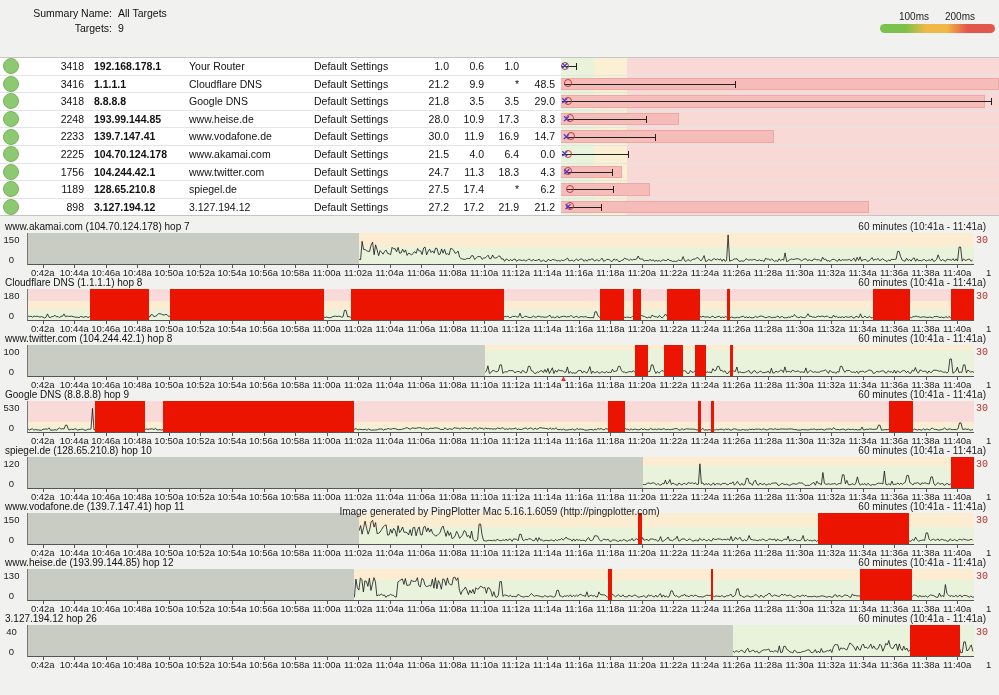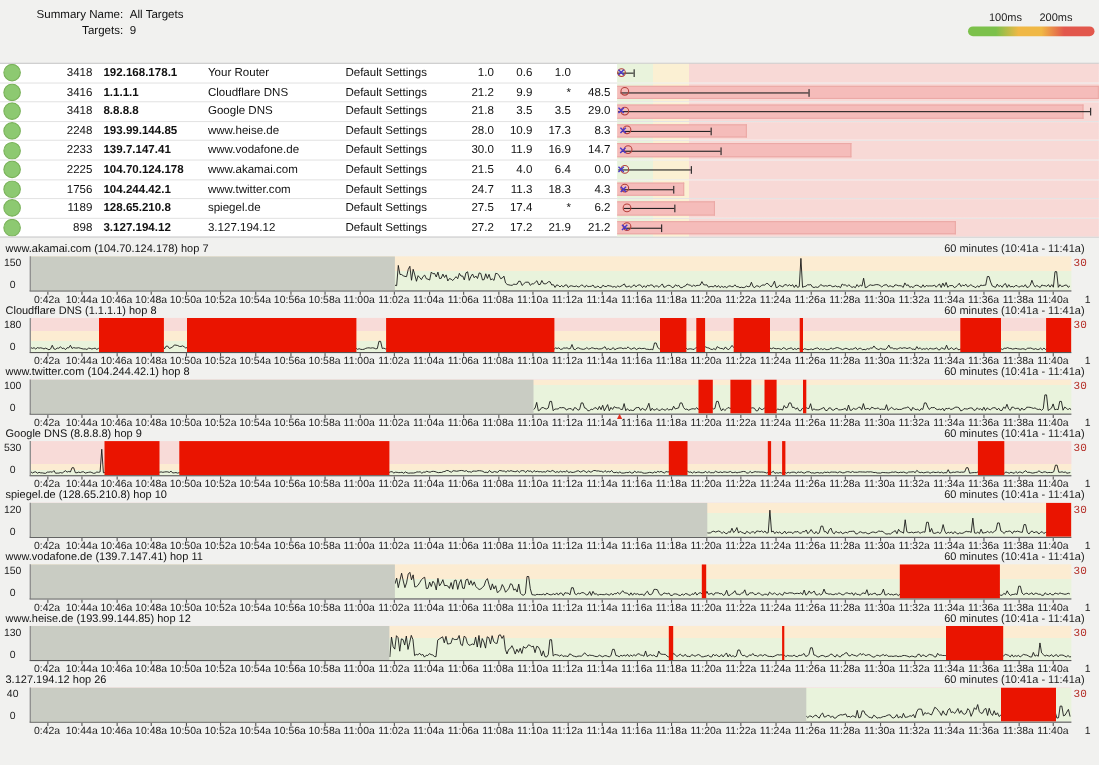--- a/index.html
+++ b/index.html
@@ -892,13 +892,16 @@
           <span class="xl" style="left: 867.167px;">11:36a</span>
           <div class="gtick" style="left: 898.7px;"></div>
           <span class="xl" style="left: 898.7px;">11:38a</span>
           <div class="gtick" style="left: 930.233px;"></div>
           <span class="xl" style="left: 930.233px;">11:40a</span>
           <span class="xl" style="left: 961.767px;">1</span>
         </div>
       </div>
     </div>
 
+  <div class="footer">
+    <span>Image generated by PingPlotter Mac 5.16.1.6059  (http://pingplotter.com)</span>
+  </div>
 </div>
 
 </body></html>

